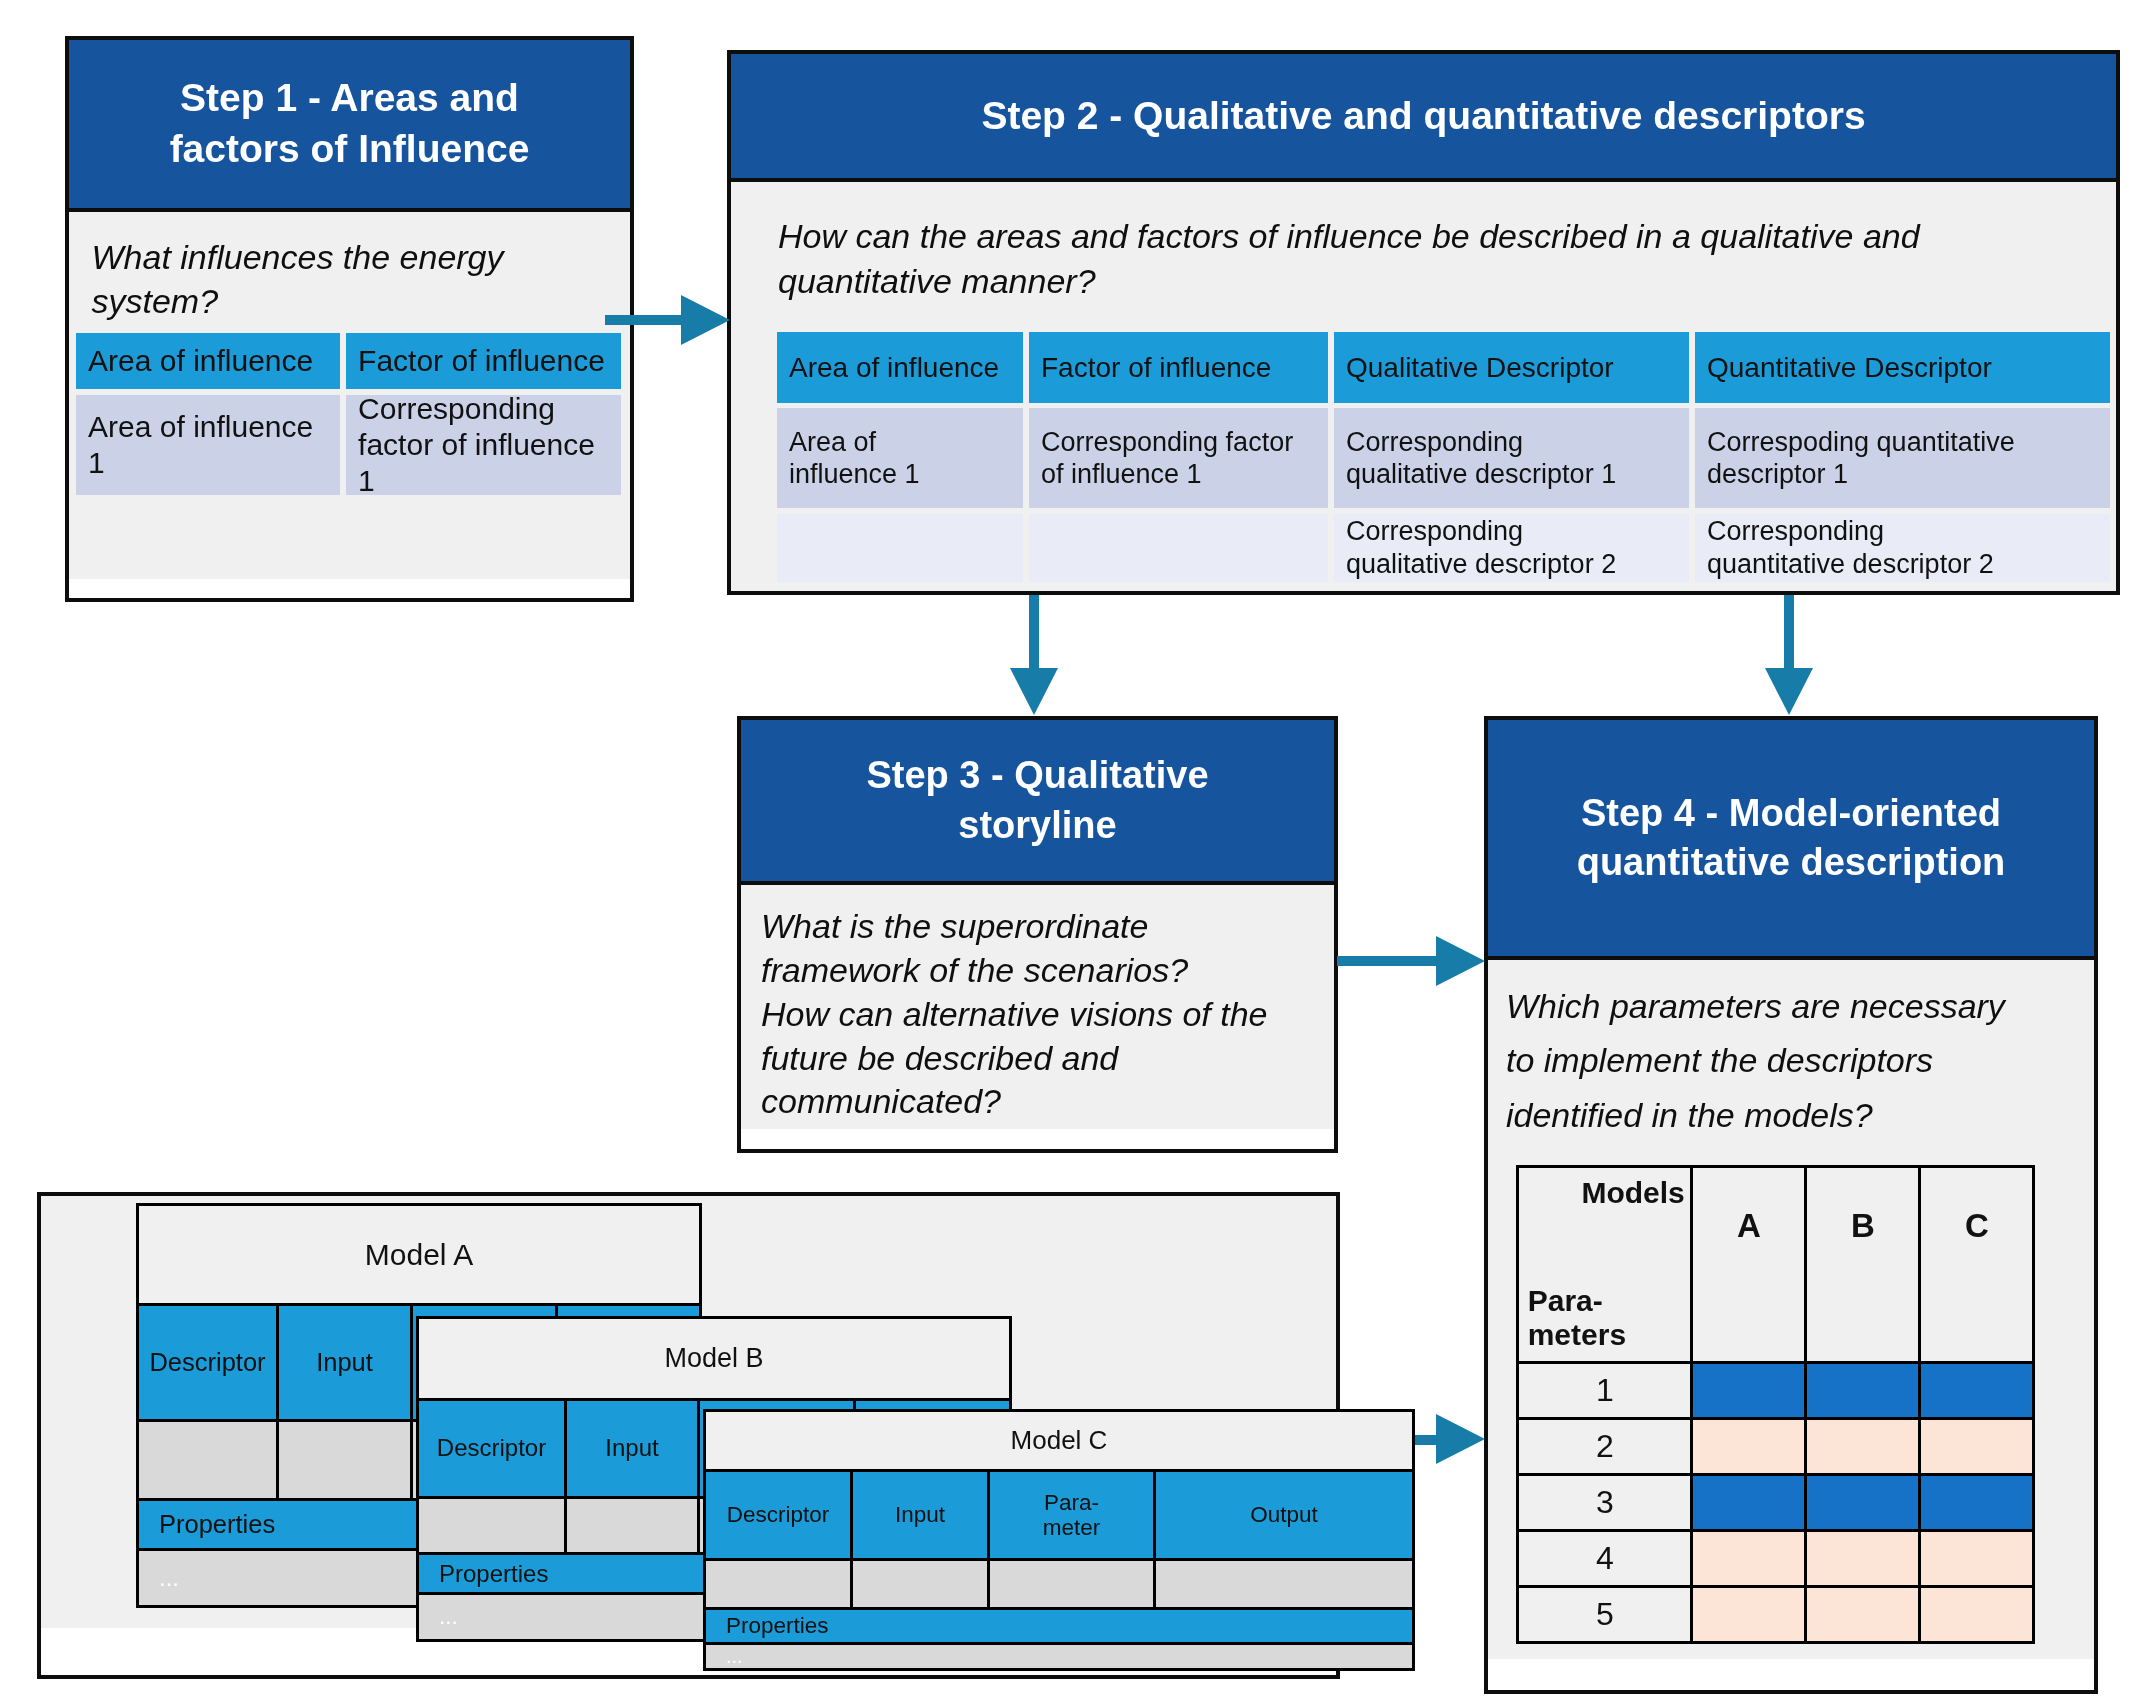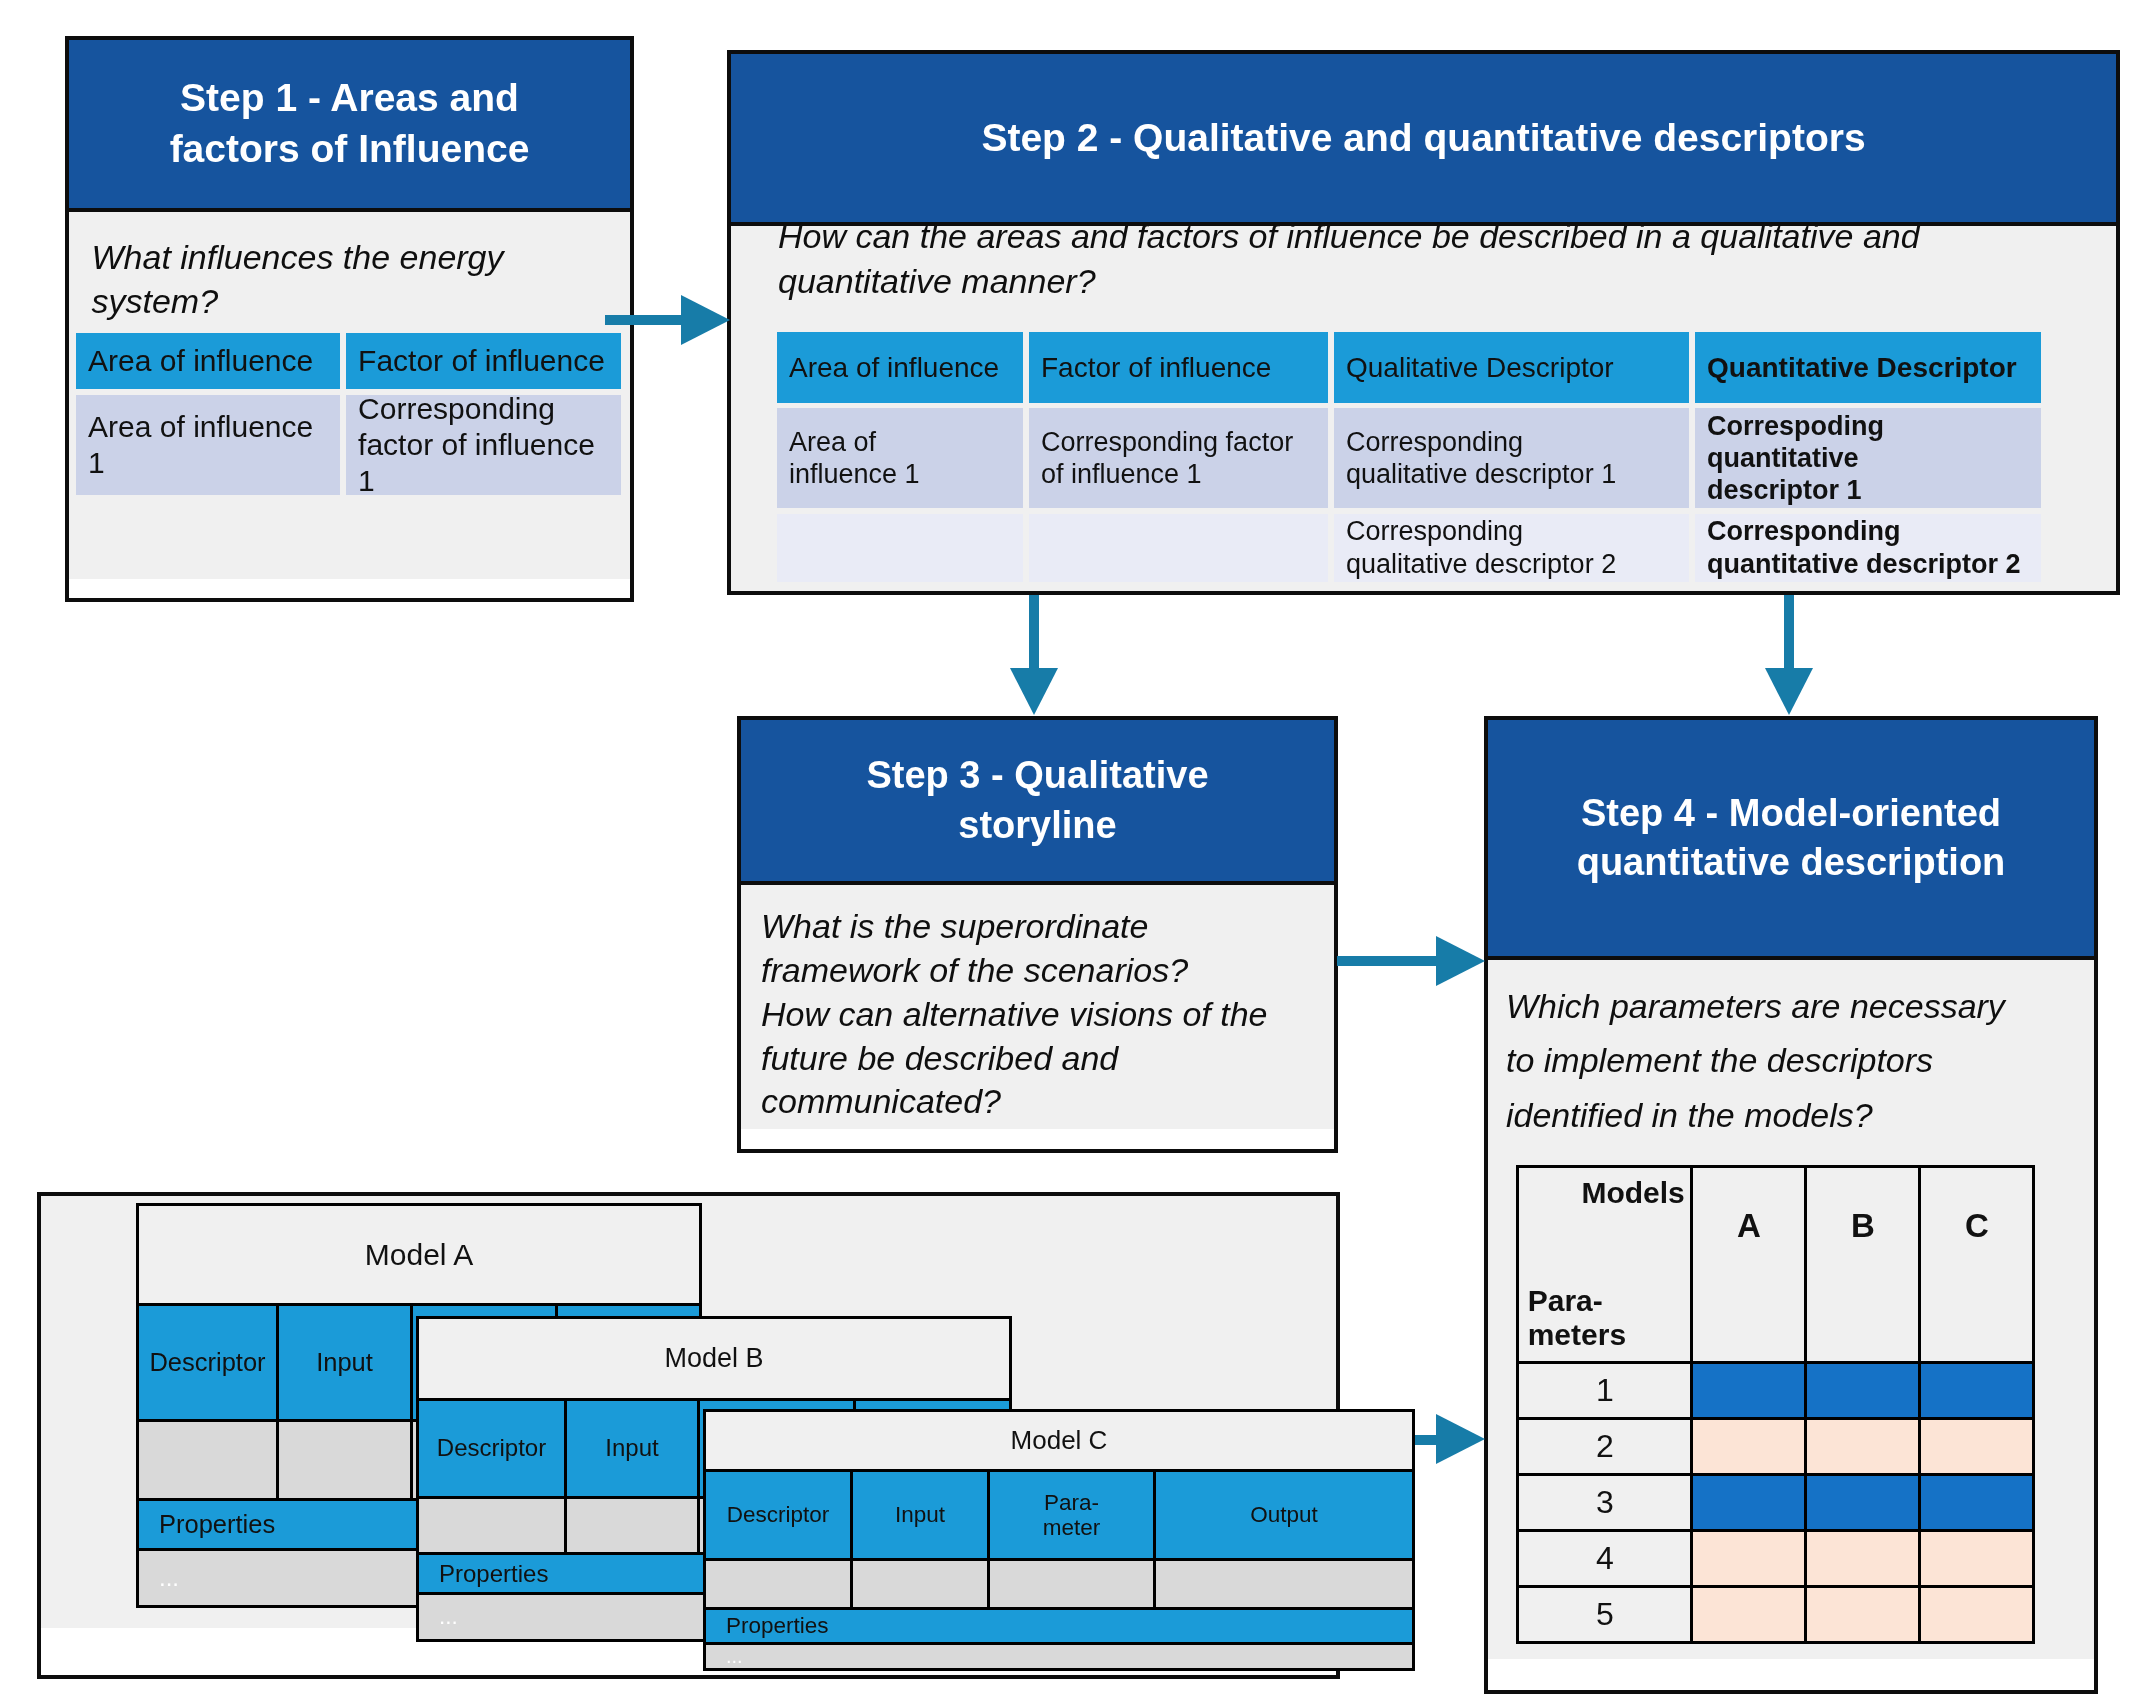--- a/index.html
+++ b/index.html
@@ -23,28 +23,28 @@
   .hc,.bc{display:flex;align-items:center;padding:0 12px;box-sizing:border-box;white-space:pre-line;line-height:1.2;}
   .hc{background:#1B9BD8;}
   .bc{background:#CBD2E8;}
   #step1 .hc{height:56px;font-size:30px;}
   #step1 .bc{height:100px;font-size:30px;}
   #step1 .w1{width:264px;} #step1 .w2{width:275px;}
   #step1 .bstrip{height:19.5px;}
 
   
   #step2{left:727px;top:50px;width:1393px;height:545px;}
-  #step2 .hdr{height:172px;font-size:39px;}
+  #step2 .hdr{height:128px;font-size:39px;}
   #step2 .q{left:47px;top:160px;font-size:34px;line-height:1.32;}
   #step2 .tbl{position:absolute;left:46px;top:278px;width:1333px;}
   #step2 .trow{gap:6px;margin-bottom:5.3px;}
   #step2 .hc{height:71px;font-size:28px;}
   #step2 .bc{height:100px;font-size:27px;align-items:center;}
   #step2 .r2 .bc{height:68px;background:#E9EBF6;}
-  #step2 .c1{width:246px;} #step2 .c2{width:299px;} #step2 .c3{width:355px;} #step2 .c4{width:346px;font-weight:bold;}
+  #step2 .c1{width:246px;} #step2 .c2{width:299px;} #step2 .c3{width:355px;} #step2 .c4{width:415px;}
 
   
   #step3{left:737px;top:716px;width:601px;height:437px;}
   #step3 .hdr{height:165px;font-size:38px;}
   #step3 .q{left:20px;top:185px;font-size:34px;line-height:1.29;}
   #step3 .bstrip{height:20px;}
 
   
   #step4{left:1484px;top:716px;width:614px;height:978px;}
   #step4 .hdr{height:240px;font-size:38px;}

